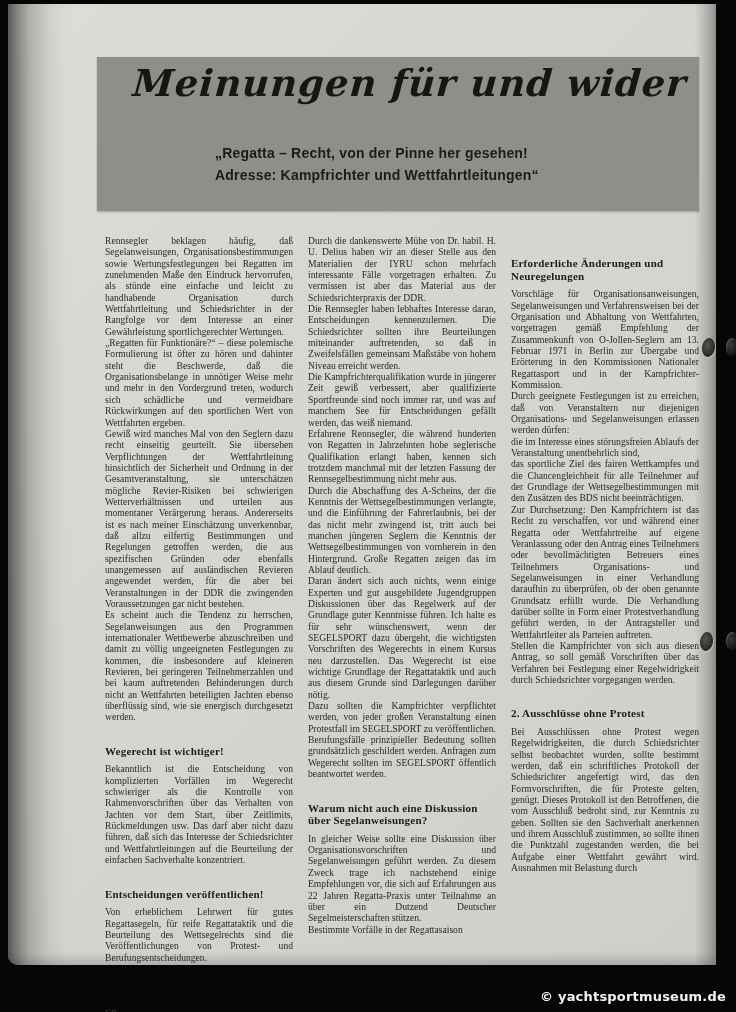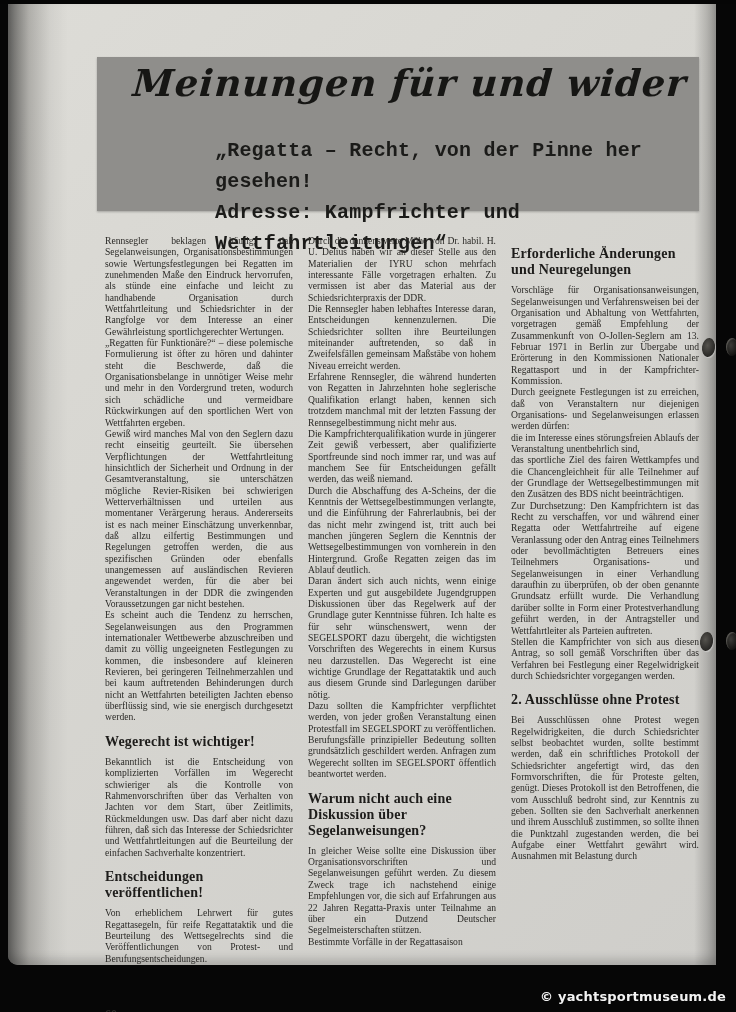--- a/index.html
+++ b/index.html
@@ -34,40 +34,40 @@
     font-style:italic;font-weight:bold;
     font-size:37px;color:#161614;letter-spacing:1px;
     transform:skewX(-4deg);
   }
   .kicker{
     position:absolute;left:41px;top:62px;
     font-family:"Liberation Sans", sans-serif;
     font-weight:bold;font-size:13px;color:#20201e;
   }
   .quote{
-    position:absolute;left:118px;top:78px;
-    font-family:Liberation Mono, monospace;
-    font-weight:bold;font-size:20px;color:#1b1b19;
+    position:absolute;left:118px;top:86px;
+    font-family:Liberation Sans, sans-serif;
+    font-weight:bold;font-size:14px;color:#1b1b19;
     line-height:1.55;letter-spacing:0.2px;
   }
   .columns{
     position:absolute;left:97px;top:231px;width:594px;
     display:flex;gap:15px;
   }
   .col{
     width:188px;flex:0 0 188px;
     color:#2b2a27;
   }
   .col-para{
     margin:0;font-size:9.6px;line-height:11.35px;
     text-align:justify;text-justify:inter-word;
     hyphens:auto;
   }
   .col-heading{
-    margin:11px 0 6px 0;font-size:14px;line-height:1.15;
+    margin:22px 0 6px 0;font-size:11px;line-height:1.15;
     font-weight:bold;color:#1d1c1a;letter-spacing:0.2px;
   }
   .page-number{
     margin-top:43px;font-size:12px;font-weight:bold;color:#2b2a27;
   }
   .binding-hole{
     position:absolute;width:13px;height:19px;border-radius:50%;
     background:radial-gradient(ellipse at 40% 40%, #55534e 0%, #2e2d2a 60%, #1b1a18 100%);
     box-shadow:1px 1px 1px rgba(255,255,255,0.35);
     transform:rotate(8deg);
@@ -111,22 +111,22 @@
         <p class="col-para">Es scheint auch die Tendenz zu herrschen, Segelanweisungen aus den Programmen internationaler Wettbewerbe abzuschreiben und damit zu völlig ungeeigneten Festlegungen zu kommen, die insbesondere auf kleineren Revieren, bei geringeren Teilnehmerzahlen und bei kaum auftretenden Behinderungen durch nicht an Wettfahrten beteiligten Jachten ebenso überflüssig sind, wie sie energisch durchgesetzt werden.</p>
         <h3 class="col-heading">Wegerecht ist wichtiger!</h3>
         <p class="col-para">Bekanntlich ist die Entscheidung von komplizierten Vorfällen im Wegerecht schwieriger als die Kontrolle von Rahmenvorschriften über das Verhalten von Jachten vor dem Start, über Zeitlimits, Rückmeldungen usw. Das darf aber nicht dazu führen, daß sich das Interesse der Schiedsrichter und Wettfahrtleitungen auf die Beurteilung der einfachen Sachverhalte konzentriert.</p>
         <h3 class="col-heading">Entscheidungen veröffentlichen!</h3>
         <p class="col-para">Von erheblichem Lehrwert für gutes Regattasegeln, für reife Regattataktik und die Beurteilung des Wettsegelrechts sind die Veröffentlichungen von Protest- und Berufungsentscheidungen.</p>
         <div class="page-number">60</div>
       </div>
     <div class="col">
         <p class="col-para">Durch die dankenswerte Mühe von Dr. habil. H. U. Delius haben wir an dieser Stelle aus den Materialien der IYRU schon mehrfach interessante Fälle vorgetragen erhalten. Zu vermissen ist aber das Material aus der Schiedsrichterpraxis der DDR.</p>
         <p class="col-para">Die Rennsegler haben lebhaftes Interesse daran, Entscheidungen kennenzulernen. Die Schiedsrichter sollten ihre Beurteilungen miteinander auftretenden, so daß in Zweifelsfällen gemeinsam Maßstäbe von hohem Niveau erreicht werden.</p>
+        <p class="col-para">Die Kampfrichterqualifikation wurde in jüngerer Zeit gewiß verbessert, aber qualifizierte Sportfreunde sind noch immer rar, und was auf manchem See für Entscheidungen gefällt werden, das weiß niemand.</p>
         <p class="col-para">Erfahrene Rennsegler, die während hunderten von Regatten in Jahrzehnten hohe seglerische Qualifikation erlangt haben, kennen sich trotzdem manchmal mit der letzten Fassung der Rennsegelbestimmung nicht mehr aus.</p>
-        <p class="col-para">Die Kampfrichterqualifikation wurde in jüngerer Zeit gewiß verbessert, aber qualifizierte Sportfreunde sind noch immer rar, und was auf manchem See für Entscheidungen gefällt werden, das weiß niemand.</p>
         <p class="col-para">Durch die Abschaffung des A-Scheins, der die Kenntnis der Wettsegelbestimmungen verlangte, und die Einführung der Fahrerlaubnis, bei der das nicht mehr zwingend ist, tritt auch bei manchen jüngeren Seglern die Kenntnis der Wettsegelbestimmungen von vornherein in den Hintergrund. Große Regatten zeigen das im Ablauf deutlich.</p>
         <p class="col-para">Daran ändert sich auch nichts, wenn einige Experten und gut ausgebildete Jugendgruppen Diskussionen über das Regelwerk auf der Grundlage guter Kenntnisse führen. Ich halte es für sehr wünschenswert, wenn der SEGELSPORT dazu übergeht, die wichtigsten Vorschriften des Wegerechts in einem Kursus neu darzustellen. Das Wegerecht ist eine wichtige Grundlage der Regattataktik und auch aus diesem Grunde sind Darlegungen darüber nötig.</p>
         <p class="col-para">Dazu sollten die Kampfrichter verpflichtet werden, von jeder großen Veranstaltung einen Protestfall im SEGELSPORT zu veröffentlichen. Berufungsfälle prinzipieller Bedeutung sollten grundsätzlich geschildert werden. Anfragen zum Wegerecht sollten im SEGELSPORT öffentlich beantwortet werden.</p>
         <h3 class="col-heading">Warum nicht auch eine Diskussion über Segelanweisungen?</h3>
         <p class="col-para">In gleicher Weise sollte eine Diskussion über Organisationsvorschriften und Segelanweisungen geführt werden. Zu diesem Zweck trage ich nachstehend einige Empfehlungen vor, die sich auf Erfahrungen aus 22 Jahren Regatta-Praxis unter Teilnahme an über ein Dutzend Deutscher Segelmeisterschaften stützen.</p>
         <p class="col-para">Bestimmte Vorfälle in der Regattasaison</p>
       </div>
     <div class="col">
         <h3 class="col-heading">Erforderliche Änderungen und Neuregelungen</h3>
         <p class="col-para">Vorschläge für Organisationsanweisungen, Segelanweisungen und Verfahrensweisen bei der Organisation und Abhaltung von Wettfahrten, vorgetragen gemäß Empfehlung der Zusammenkunft von O-Jollen-Seglern am 13. Februar 1971 in Berlin zur Übergabe und Erörterung in den Kommissionen Nationaler Regattasport und in der Kampfrichter-Kommission.</p>

